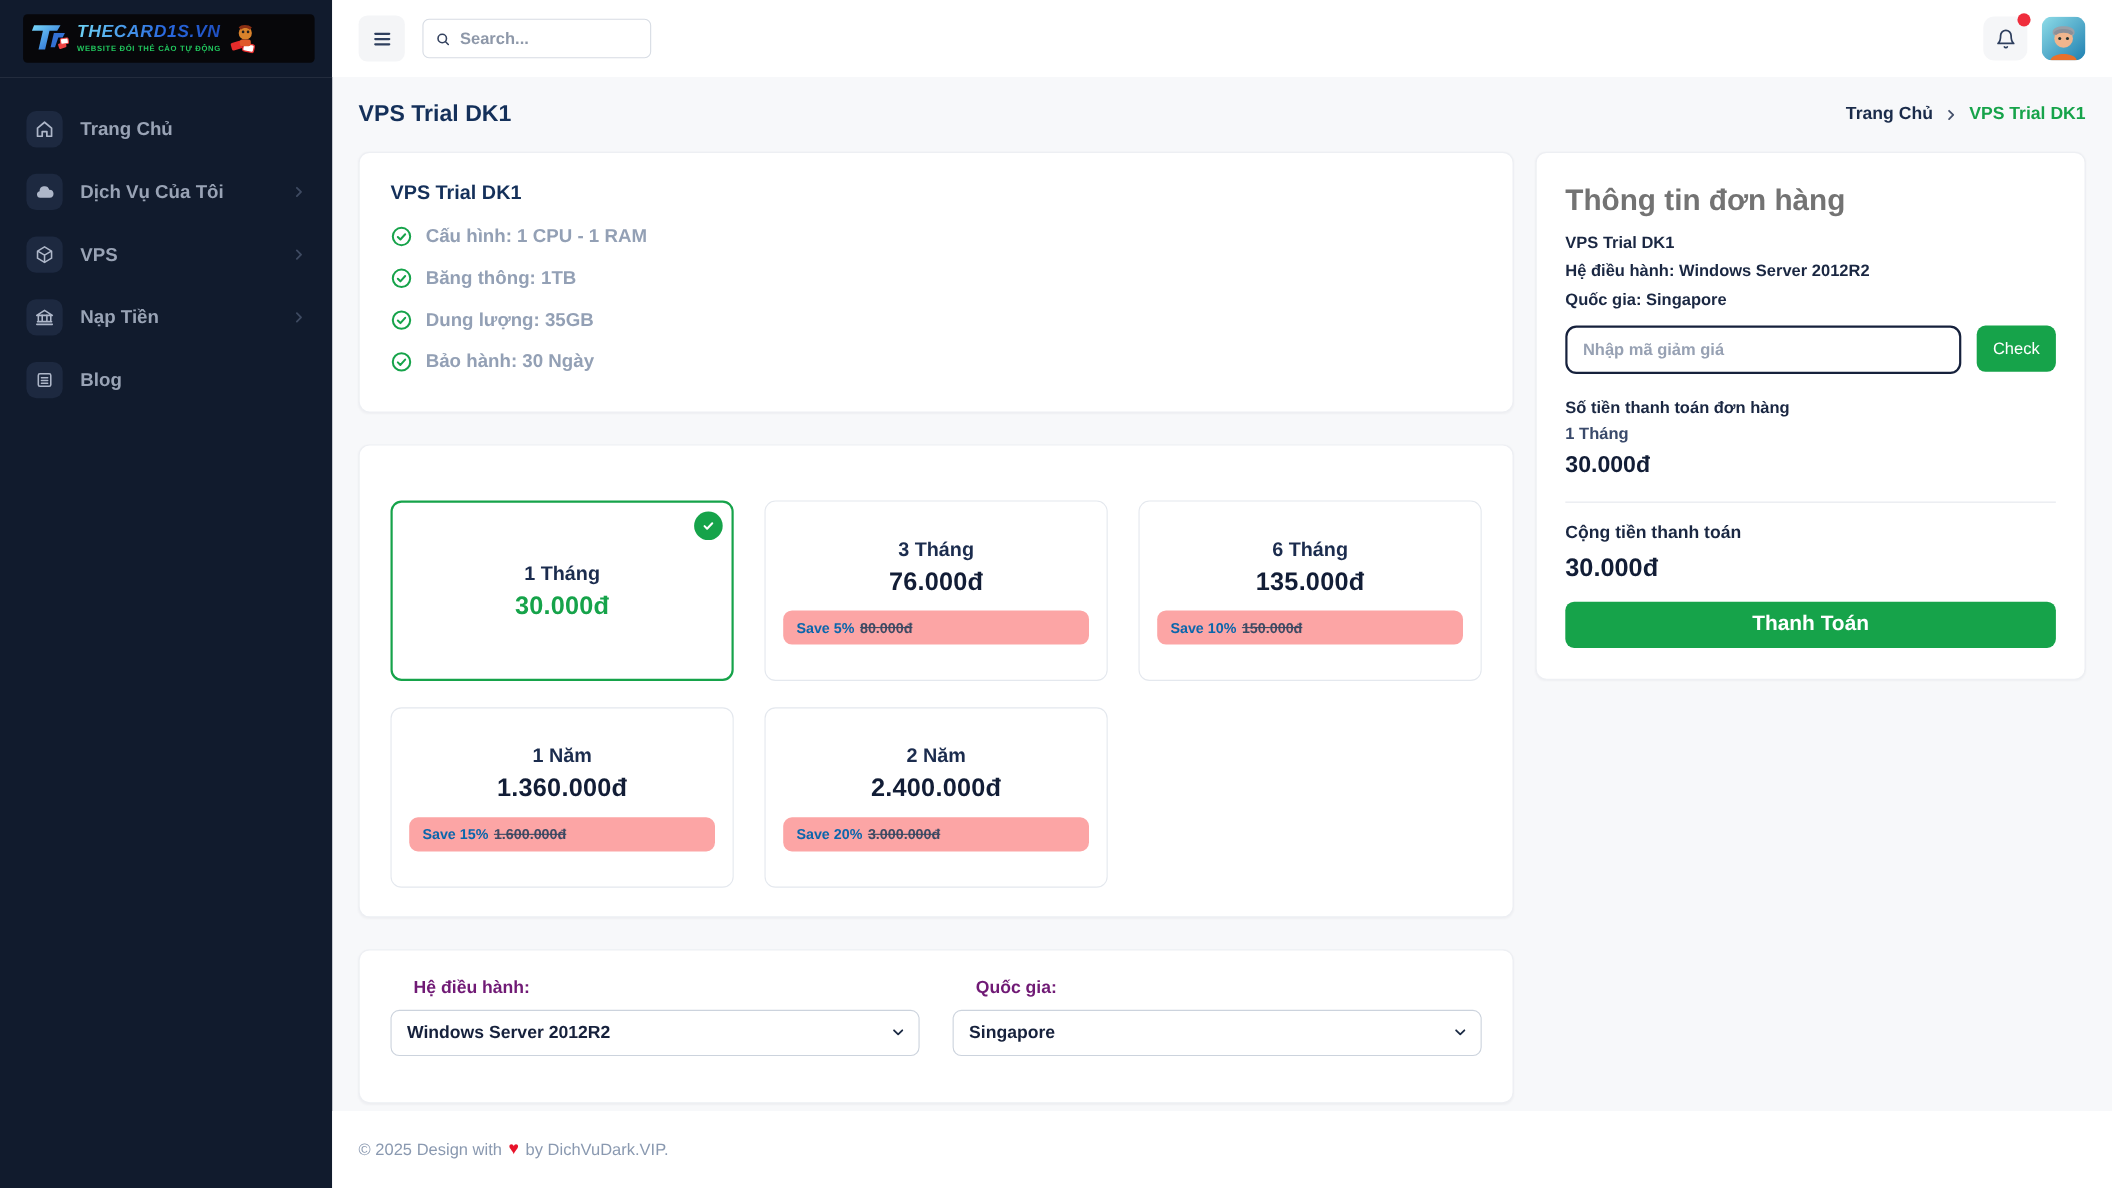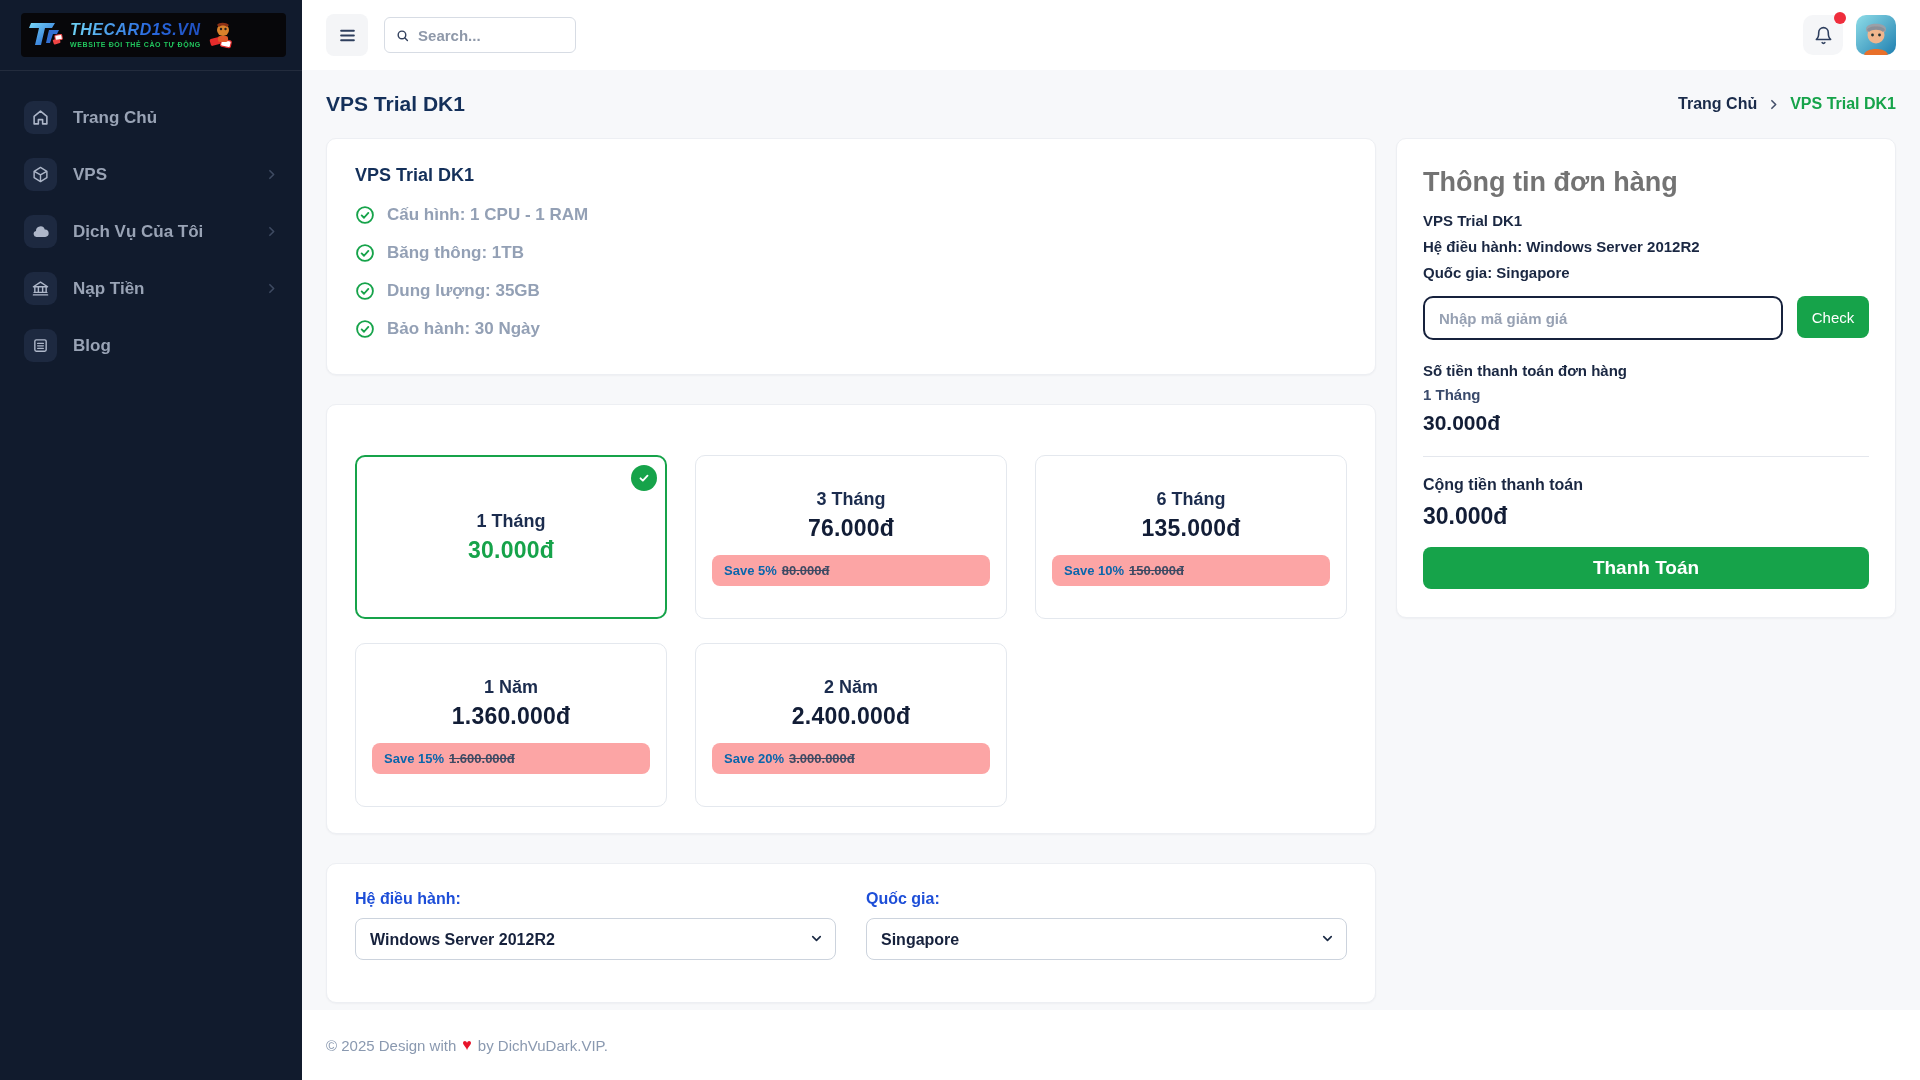--- a/index.html
+++ b/index.html
@@ -36,21 +36,21 @@
   }
   .menu-chevron { position:absolute; right:10px; color:#3e4a61; display:flex; }
   
   .main { flex:1; display:flex; flex-direction:column; min-width:0; }
   .topbar { height:70px; background:#ffffff; display:flex; align-items:center; padding:0 24px; gap:16px; flex-shrink:0; }
   .hamburger-btn {
     width:42px; height:42px; border:none; border-radius:8px; background:#f4f5f7;
     display:flex; align-items:center; justify-content:center; cursor:pointer; color:#2e3f5e;
   }
   .search-box {
-    width:192px; height:36px; border:1px solid #d7dce4; border-radius:6px; background:#fff;
+    width:208px; height:36px; border:1px solid #d7dce4; border-radius:6px; background:#fff;
     display:flex; align-items:center; gap:9px; padding:0 11px; color:#33415e;
   }
   .search-box input {
     border:none; outline:none; width:100%; font-family:inherit;
     font-size:15px; font-weight:bold; color:#33415e; background:transparent;
   }
   .search-box input::placeholder { color:#8e98a9; }
   .topbar-right { margin-left:auto; display:flex; align-items:center; gap:13px; }
   .bell-btn {
     width:40px; height:40px; border:none; border-radius:10px; background:#f5f6f8; position:relative;
@@ -94,21 +94,21 @@
   .period-card.selected .period-price { color:#16a34a; }
   .save-pill {
     margin-top:13px; width:100%; background:#fca5a5; border-radius:8px;
     padding:8px 12px; font-size:13px; font-weight:bold; text-align:left;
   }
   .save-label { color:#0a66ac; }
   .old-price { color:#3e4a63; text-decoration:line-through; margin-left:5px; }
   
   .config-card { display:flex; gap:30px; padding-bottom:42px; }
   .config-field { flex:1; }
-  .field-label { font-size:16px; font-weight:bold; color:#1d4ed8; margin-bottom:10px; }
+  .field-label { font-size:16px; font-weight:bold; color:#701a75; margin-bottom:10px;margin-left:21px; }
   .select-wrap { position:relative; }
   .select-wrap select {
     width:100%; height:42px; border:1px solid #ccd3dd; border-radius:8px; background:#fff;
     font-family:inherit; font-size:16px; font-weight:bold; color:#16213c; padding:0 14px;
     appearance:none; -webkit-appearance:none; cursor:pointer; outline:none;
   }
   .select-chevron { position:absolute; right:12px; top:13px; pointer-events:none; color:#1b2a44; display:flex; }
   
   .order-panel { width:500px; flex-shrink:0; padding:28px 26px; }
   .order-title { font-size:27px; font-weight:800; color:#737373; margin-bottom:14px; }
@@ -184,40 +184,40 @@
       <span class="icon-box">
         <svg width="17" height="17" viewBox="0 0 24 24" fill="none" stroke="currentColor" stroke-width="2.2" stroke-linejoin="round">
           <path d="M3 10.5 12 3l9 7.5V21h-6v-6h-6v6H3z"></path>
         </svg>
       </span>
       <span>Trang Chủ</span>
     </div>
 
     <div class="menu-item">
       <span class="icon-box">
-        <svg width="17" height="17" viewBox="0 0 24 24" fill="none" stroke="currentColor" stroke-width="2" stroke-linejoin="round">
-          <path d="M21 16.5v-9L12 2 3 7.5v9L12 22z"></path>
-            <path d="M3.3 7.5 12 12.6l8.7-5.1M12 22V12.6"></path>
-        </svg>
-      </span>
-      <span>VPS</span>
+        <svg width="18" height="18" viewBox="0 0 24 24" fill="currentColor">
+          <path d="M17.5 18.5H6a4 4 0 0 1-.7-7.9A6 6 0 0 1 17 8.6a4.5 4.5 0 0 1 .5 9.9z"></path>
+        </svg>
+      </span>
+      <span>Dịch Vụ Của Tôi</span>
       <span class="menu-chevron">
         <svg width="13" height="13" viewBox="0 0 24 24" fill="none" stroke="currentColor" stroke-width="3" stroke-linecap="round" stroke-linejoin="round">
             <path d="m9 5 7 7-7 7"></path>
           </svg>
       </span>
     </div>
 
     <div class="menu-item">
       <span class="icon-box">
-        <svg width="18" height="18" viewBox="0 0 24 24" fill="currentColor">
-          <path d="M17.5 18.5H6a4 4 0 0 1-.7-7.9A6 6 0 0 1 17 8.6a4.5 4.5 0 0 1 .5 9.9z"></path>
-        </svg>
-      </span>
-      <span>Dịch Vụ Của Tôi</span>
+        <svg width="17" height="17" viewBox="0 0 24 24" fill="none" stroke="currentColor" stroke-width="2" stroke-linejoin="round">
+          <path d="M21 16.5v-9L12 2 3 7.5v9L12 22z"></path>
+            <path d="M3.3 7.5 12 12.6l8.7-5.1M12 22V12.6"></path>
+        </svg>
+      </span>
+      <span>VPS</span>
       <span class="menu-chevron">
         <svg width="13" height="13" viewBox="0 0 24 24" fill="none" stroke="currentColor" stroke-width="3" stroke-linecap="round" stroke-linejoin="round">
             <path d="m9 5 7 7-7 7"></path>
           </svg>
       </span>
     </div>
 
     <div class="menu-item">
       <span class="icon-box">
         <svg width="17" height="17" viewBox="0 0 24 24" fill="none" stroke="currentColor" stroke-width="2" stroke-linejoin="round">

